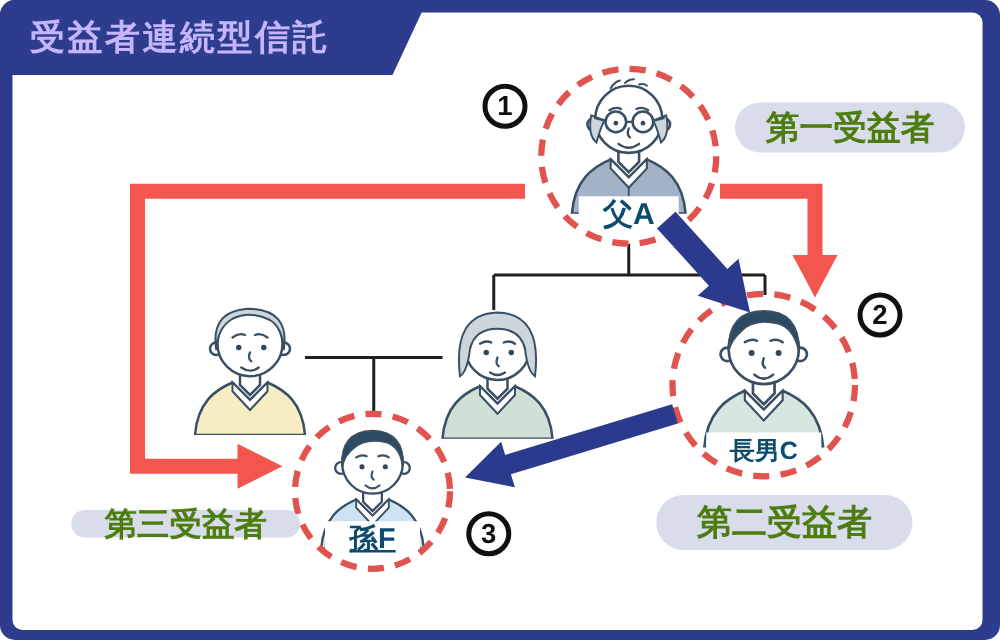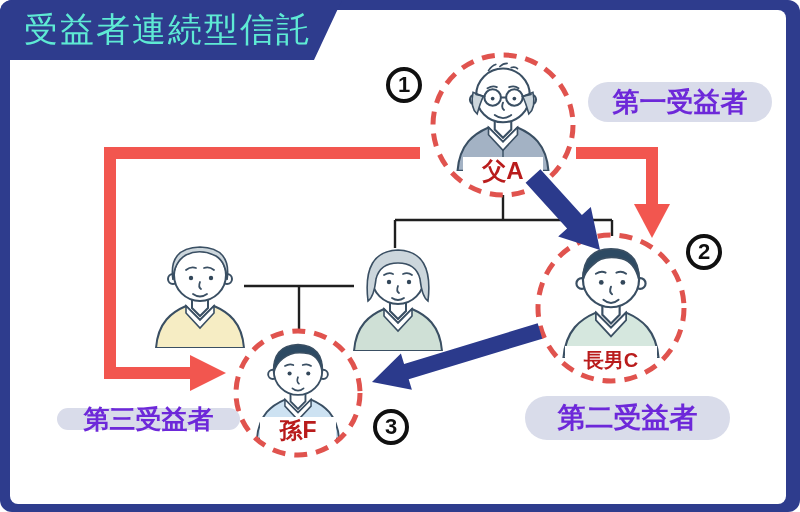--- a/index.html
+++ b/index.html
@@ -2,26 +2,26 @@
 <html><head>
 <meta charset="utf-8">
 <style>
   html,body{margin:0;padding:0;}
   body{width:800px;height:512px;font-family:"Liberation Sans","DejaVu Sans",sans-serif;}
   .stage{position:relative;width:800px;height:512px;background:#2e3c8d;border-radius:12px;overflow:hidden;}
   .panel{position:absolute;left:10px;top:10px;width:776px;height:494px;background:#ffffff;border-radius:8px;}
   .banner{position:absolute;left:0;top:0;width:342px;height:60px;background:#2e3c8d;
           clip-path:polygon(0 0,100% 0,calc(100% - 28px) 100%,0 100%);
           display:flex;align-items:center;z-index:30;}
-  .banner span{color:#5eead4;font-size:34px;font-weight:400;letter-spacing:2px;padding-left:24px;}
+  .banner span{color:#c4b5fd;font-size:28px;font-weight:700;letter-spacing:2px;padding-left:24px;}
   .bust{position:absolute;z-index:5;}
-  .plabel{position:absolute;z-index:8;background:#ffffff;color:#b91c1c;font-weight:700;
+  .plabel{position:absolute;z-index:8;background:#ffffff;color:#0c4a6e;font-weight:700;
           text-align:right;display:flex;align-items:center;justify-content:center;}
   .overlay{position:absolute;left:0;top:0;z-index:12;pointer-events:none;}
-  .pill{position:absolute;z-index:20;background:#d9dcea;color:#6d28d9;font-weight:700;
+  .pill{position:absolute;z-index:20;background:#d9dcea;color:#4d7c0f;font-weight:700;
         display:flex;align-items:center;justify-content:center;}
   .badge{position:absolute;z-index:22;width:36px;height:36px;border:4px solid #101010;border-radius:50%;
          background:#ffffff;color:#101010;font-size:22px;font-weight:700;
          display:flex;align-items:center;justify-content:center;box-sizing:border-box;}
 </style>
 </head>
 <body>
 
 <div class="stage">
   <div class="panel"></div>
@@ -109,21 +109,21 @@
       <path d="M34 42 Q32 12 60 11 Q88 12 86 42 Q84 25 72 21 Q54 17 44 26 Q36 32 34 42 Z" fill="#2d4a63" stroke-width="1.6"></path>
       <path d="M46 34 q5 -3 9 -1 M65 33 q5 -2 9 1" stroke-width="1.8"></path>
       <circle cx="51" cy="42" r="2.2" fill="#33475a" stroke="none"></circle>
         <circle cx="71" cy="42" r="2.2" fill="#33475a" stroke="none"></circle>
       <path d="M60 46 q-2 5 1 7 M54 58 q6 5 12 0" stroke-width="1.8"></path>
     </g>
   </svg>
 
   <div class="plabel" style="left:463px;top:157px;width:80px;height:28px;font-size:24px;">父A</div>
   <div class="plabel" style="left:565px;top:346px;width:92px;height:28px;font-size:20px;">長男C</div>
-  <div class="plabel" style="left:260px;top:417px;width:76px;height:26px;font-size:23px;">孫F</div>
+  <div class="plabel" style="left:260px;top:417px;width:76px;height:26px;font-size:23px;text-decoration:underline;">孫F</div>
 
   <svg class="overlay" width="800" height="512" viewBox="0 0 800 512">
 
     <g stroke="#1f1f1f" stroke-width="2.4" fill="none">
       <path d="M503 195 V220"></path>
       <path d="M395 220 H612"></path>
       <path d="M395 220 V248"></path>
       <path d="M612 220 V236"></path>
       <path d="M244 286 H354"></path>
       <path d="M299 286 V333"></path>

